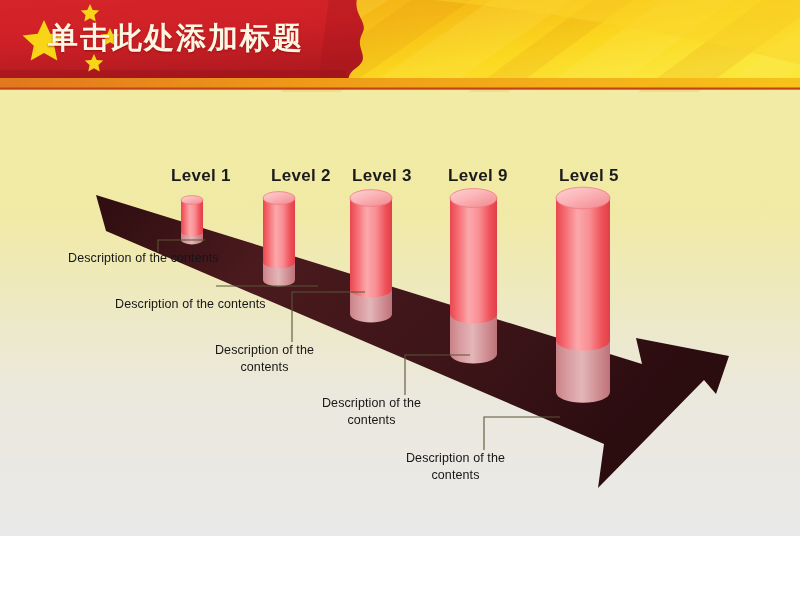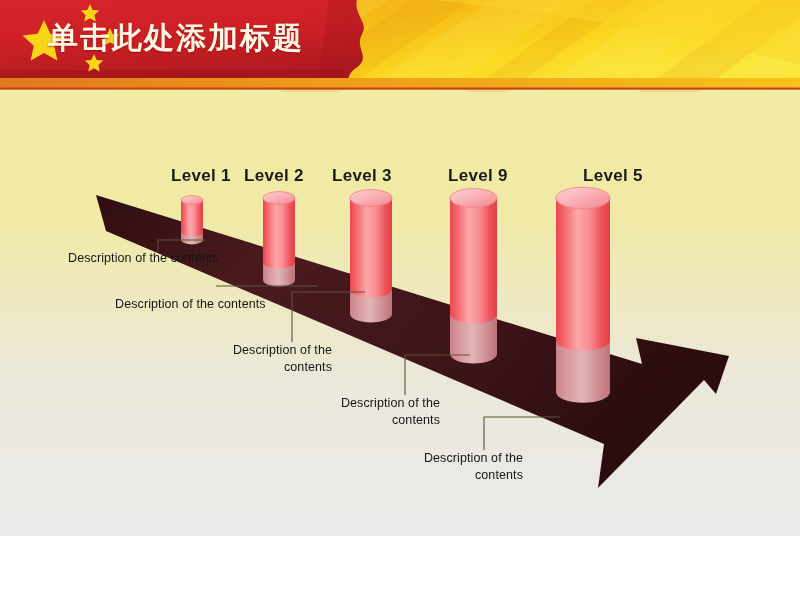--- a/index.html
+++ b/index.html
@@ -57,21 +57,21 @@
     letter-spacing: 0.3px;
   }
   .desc-label {
     position: absolute;
     font-size: 12.5px;
     font-weight: normal;
     color: #161616;
     line-height: 1.32;
     letter-spacing: 0.1px;
   }
-  .desc-label.center { text-align: right; }
+  .desc-label.center { text-align: center; }
 </style>
 </head>
 <body>
 
 <div id="slide">
 
   <div id="header">
     <svg id="header-svg" width="800" height="92" viewBox="0 0 800 92">
       <defs>
         <linearGradient id="goldGrad" x1="0" y1="0" x2="1" y2="0.6">
@@ -210,24 +210,24 @@
           <polyline points="158,160 158,148 205,148" fill="none" stroke="#5a5436" stroke-width="1.1"></polyline>
           <polyline points="216,194 318,194" fill="none" stroke="#5a5436" stroke-width="1.1"></polyline>
           <polyline points="292,250 292,200 365,200" fill="none" stroke="#5a5436" stroke-width="1.1"></polyline>
           <polyline points="405,303 405,263 470,263" fill="none" stroke="#5a5436" stroke-width="1.1"></polyline>
           <polyline points="484,358 484,325 560,325" fill="none" stroke="#5a5436" stroke-width="1.1"></polyline>
         </g>
     </svg>
 
     <div id="level-labels">
         <div class="level-label" style="left: 171px; top: 74px;">Level 1</div>
-        <div class="level-label" style="left: 244px; top: 74px;">Level 2</div>
-        <div class="level-label" style="left: 332px; top: 74px;">Level 3</div>
+        <div class="level-label" style="left: 271px; top: 74px;">Level 2</div>
+        <div class="level-label" style="left: 352px; top: 74px;">Level 3</div>
         <div class="level-label" style="left: 448px; top: 74px;">Level 9</div>
-        <div class="level-label" style="left: 583px; top: 74px;">Level 5</div>
+        <div class="level-label" style="left: 559px; top: 74px;">Level 5</div>
       </div>
 
     <div id="desc-labels">
         <div class="desc-label" style="left: 68px; top: 158px; width: 200px;"><span>Description of the contents</span></div>
         <div class="desc-label" style="left: 115px; top: 204px; width: 210px;"><span>Description  of the contents</span></div>
         <div class="desc-label center" style="left: 197px; top: 250px; width: 135px;"><span>Description of the</span><br><span>contents</span></div>
         <div class="desc-label center" style="left: 303px; top: 303px; width: 137px;"><span>Description of the</span><br><span>contents</span></div>
         <div class="desc-label center" style="left: 388px; top: 358px; width: 135px;"><span>Description of the</span><br><span>contents</span></div>
       </div>
   </div>

